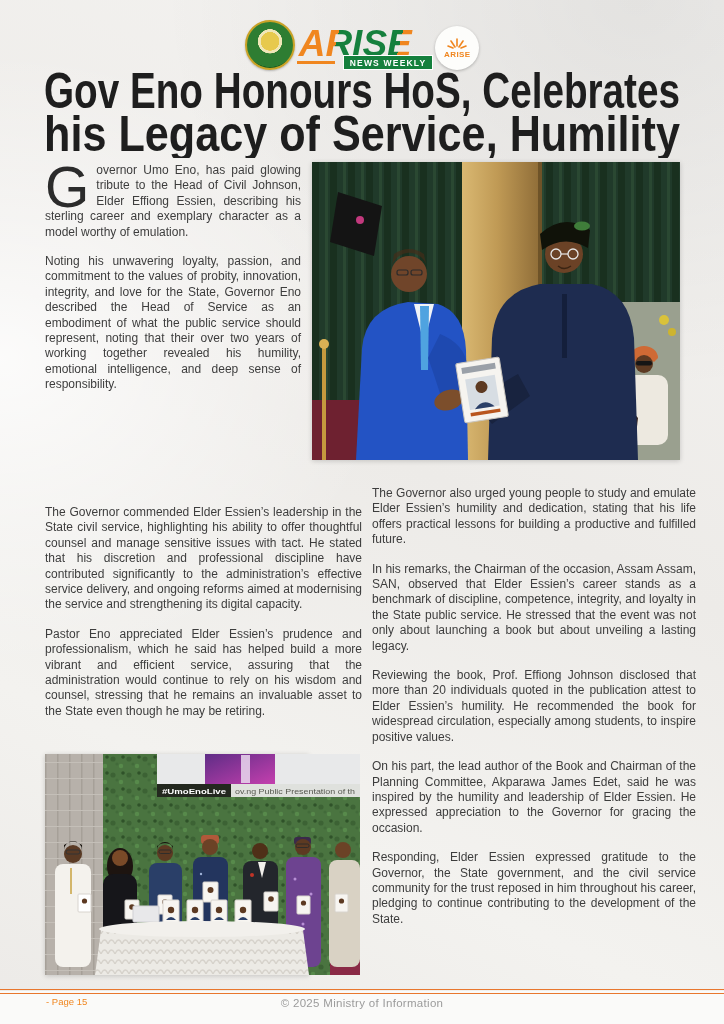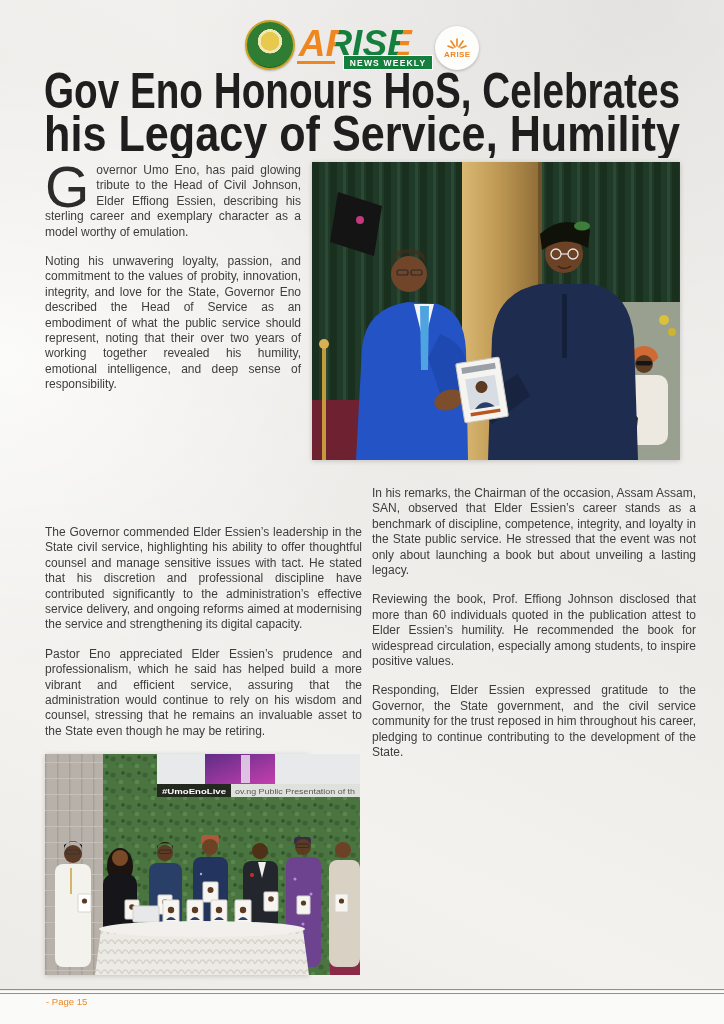--- a/index.html
+++ b/index.html
@@ -31,21 +31,21 @@
     box-shadow:0 1px 3px rgba(0,0,0,.25);display:flex;flex-direction:column;
     align-items:center;justify-content:center;gap:1px;}
   .badge-text{color:#f0861f;font-size:8px;font-weight:900;letter-spacing:.4px;}
   
   .headline-svg{position:absolute;top:68px;left:0;}
   .headline-svg text{font-family:"Liberation Sans",sans-serif;font-weight:bold;fill:#1e1e1e;}
   
   .copy{position:absolute;color:#3d3d3d;font-size:12px;line-height:15.4px;text-align:justify;}
   .copy p{margin:0 0 14px 0;}
   .col-left-narrow{left:45px;top:163px;width:256px;}
-  .col-left-wide{left:45px;top:525px;width:317px;}
+  .col-left-wide{left:45px;top:505px;width:317px;}
   .col-right{left:372px;top:486px;width:324px;}
   .dropcap{float:left;font-size:57px;line-height:44px;font-weight:400;color:#2b2b2b;
     padding:2px 7px 0 0;}
   
   .photo{position:absolute;box-shadow:0 1px 5px rgba(0,0,0,.18);background:#fff;}
   .photo-top{left:312px;top:162px;width:368px;height:298px;}
   .photo-bottom{left:45px;top:754px;width:264px;height:221px;}
   .photo svg{display:block;}
   .photo text{font-family:"Liberation Sans",sans-serif;}
   
@@ -160,22 +160,24 @@
       </g>
     </svg>
   </div>
 
   <div class="copy col-left-wide">
     <p>The Governor commended Elder Essien’s leadership in the State civil service, highlighting his ability to offer thoughtful counsel and manage sensitive issues with tact. He stated that his discretion and professional discipline have contributed significantly to the administration’s effective service delivery, and ongoing reforms aimed at modernising the service and strengthening its digital capacity.</p>
     <p>Pastor Eno appreciated Elder Essien’s prudence and professionalism, which he said has helped build a more vibrant and efficient service, assuring that the administration would continue to rely on his wisdom and counsel, stressing that he remains an invaluable asset to the State even though he may be retiring.</p>
   </div>
 
   <div class="copy col-right">
+    <p>The Governor also urged young people to study and emulate Elder Essien’s humility and dedication, stating that his life offers practical lessons for building a productive and fulfilled future.</p>
     <p>In his remarks, the Chairman of the occasion, Assam Assam, SAN, observed that Elder Essien’s career stands as a benchmark of discipline, competence, integrity, and loyalty in the State public service. He stressed that the event was not only about launching a book but about unveiling a lasting legacy.</p>
-    <p>Reviewing the book, Prof. Effiong Johnson disclosed that more than 60 individuals quoted in the publication attest to Elder Essien’s humility. He recommended the book for widespread circulation, especially among students, to inspire positive values.</p>
+    <p>Reviewing the book, Prof. Effiong Johnson disclosed that more than 20 individuals quoted in the publication attest to Elder Essien’s humility. He recommended the book for widespread circulation, especially among students, to inspire positive values.</p>
+    <p>On his part, the lead author of the Book and Chairman of the Planning Committee, Akparawa James Edet, said he was inspired by the humility and leadership of Elder Essien. He expressed appreciation to the Governor for gracing the occasion.</p>
     <p>Responding, Elder Essien expressed gratitude to the Governor, the State government, and the civil service community for the trust reposed in him throughout his career, pledging to continue contributing to the development of the State.</p>
   </div>
 
   <div class="photo photo-bottom">
     <svg width="315" height="221" viewBox="0 0 315 221">
       <defs>
         <pattern id="hedge" width="16" height="16" patternUnits="userSpaceOnUse">
           <rect width="16" height="16" fill="#4a7440"></rect>
           <circle cx="4" cy="5" r="2.6" fill="#3c6234"></circle>
           <circle cx="12" cy="12" r="2.2" fill="#578a4b"></circle>
@@ -283,14 +285,15 @@
         </g>
         <path d="M56,176 Q157,162 258,176 L264,221 L50,221 Z" fill="url(#ruffle)"></path>
         <ellipse cx="157" cy="175" rx="103" ry="8" fill="#f2f0ec"></ellipse>
       </g>
     </svg>
   </div>
 
   <div class="footer-strip"></div>
   <div class="footer-rule"></div>
   <div class="page-number">- Page 15</div>
+  <div class="copyright">© 2025 Ministry of Information</div>
 
 </div>
 
 </body></html>

